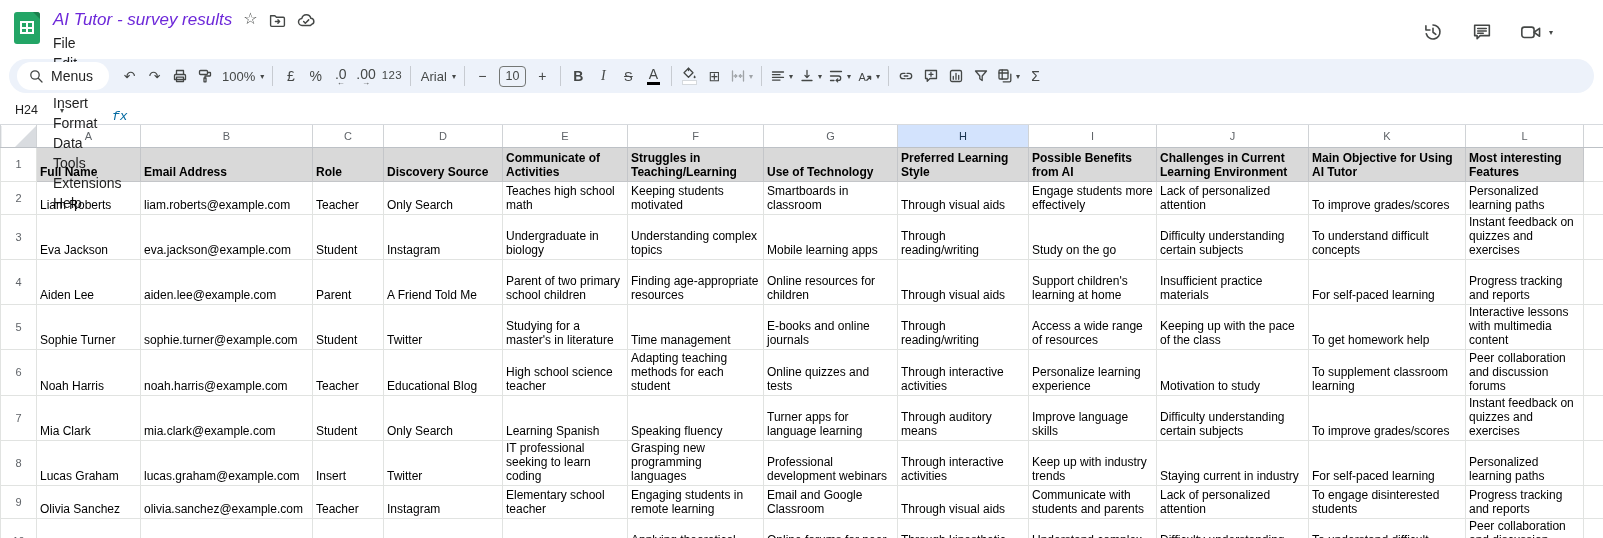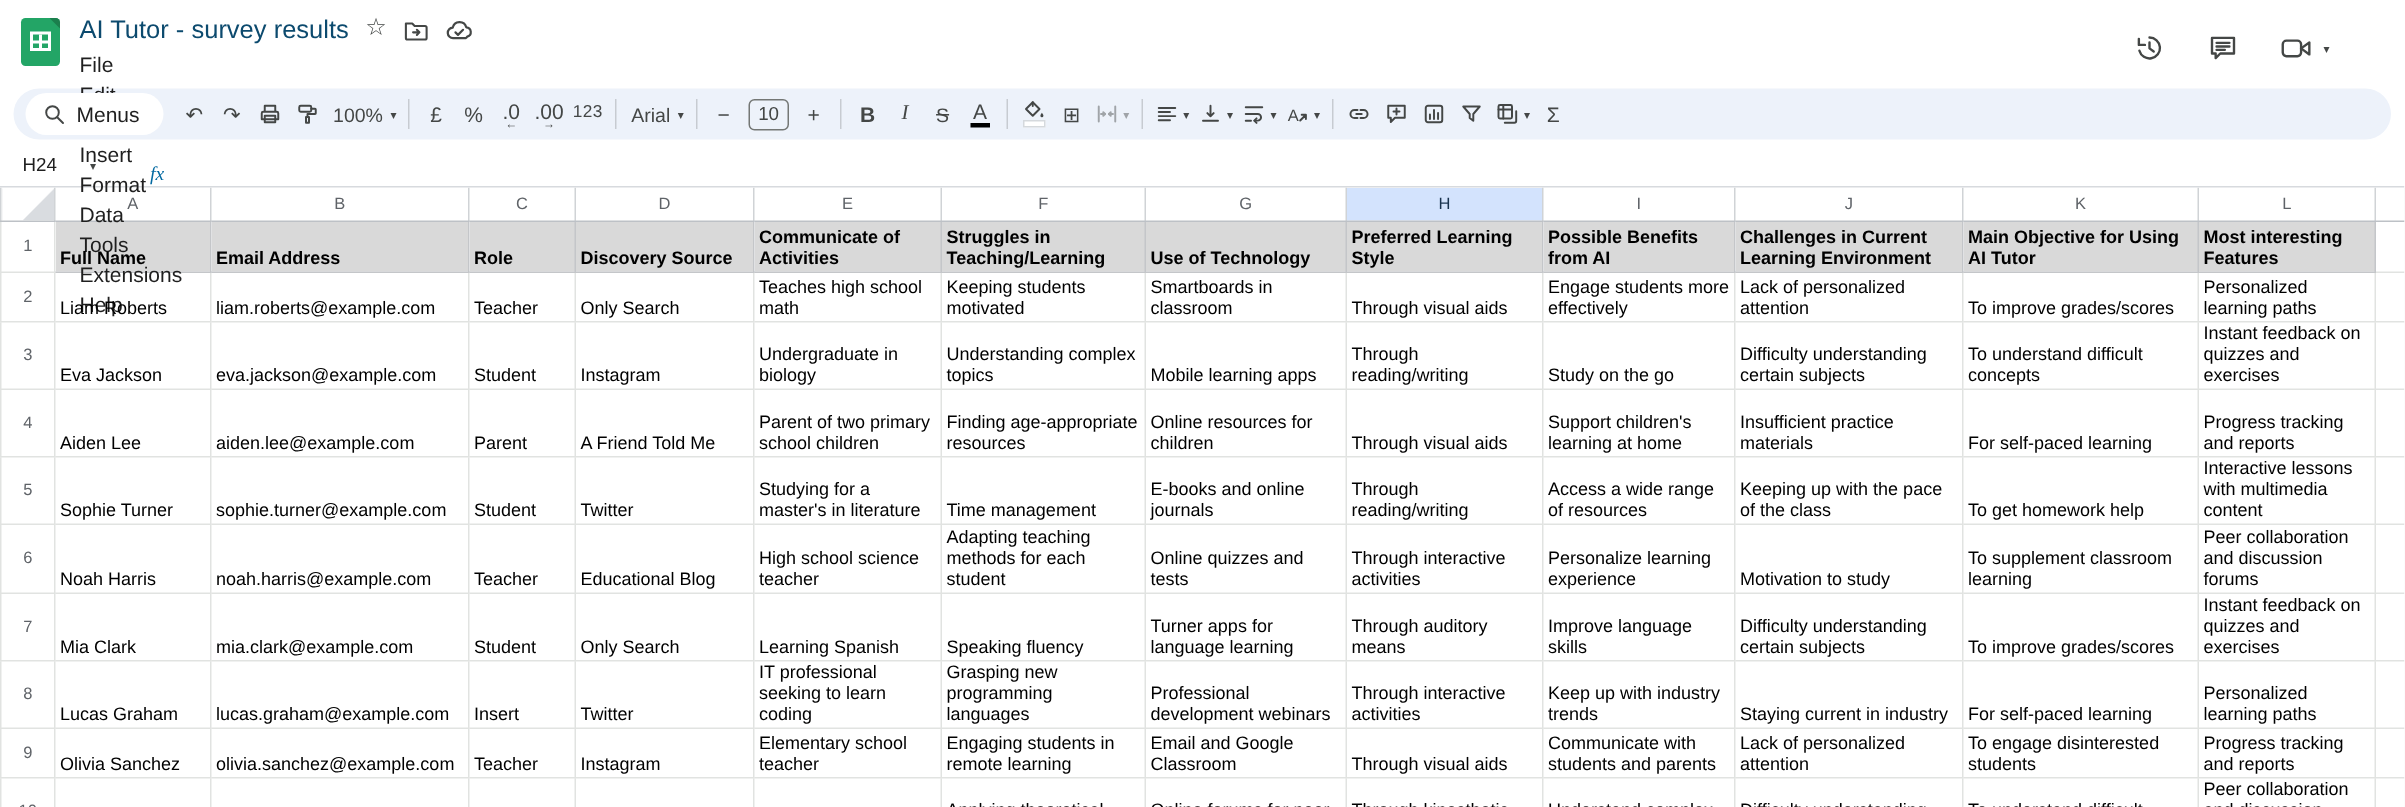--- a/index.html
+++ b/index.html
@@ -12,21 +12,21 @@
     margin-top:3px; flex:none; }
   .logo::before { content:""; position:absolute; right:0; top:0; border-style:solid;
     border-width:0 7px 7px 0; border-color:transparent #1b7f4d transparent transparent;
     border-radius:0 3px 0 0; }
   .logo-grid { position:absolute; left:6px; top:9px; width:14px; height:13px;
     border:2px solid #fff;
     background: linear-gradient(#fff,#fff) 50% 50%/100% 2px no-repeat,
                 linear-gradient(#fff,#fff) 50% 50%/2px 100% no-repeat; }
   .title-block { margin-left:13px; }
   .title-row { display:flex; align-items:center; gap:11px; height:22px; }
-  .doc-title { font-size:17px; color:#0c4a6e; white-space:nowrap; }
+  .doc-title { font-size:17px; color:#6d28d9; white-space:nowrap;font-style:italic; }
   .t-ic { color:#444746; display:flex; align-items:center; }
   .star-glyph { font-size:16px; line-height:1; margin-top:-2px; }
   .menu-row { display:flex; margin-left:-8px; margin-top:2px;flex-direction:column; }
   .menu-item { font-size:14px; color:#1f1f1f; padding:2px 8px; border-radius:6px; cursor:default; }
   .top-right { margin-left:auto; display:flex; align-items:center; gap:27px; padding-right:50px; margin-top:12px; }
   .tr-ic { color:#444746; display:flex; align-items:center; }
   .cam-wrap { display:flex; align-items:center; gap:4px; }
 
   
   .toolbar-wrap { padding:1px 9px 3px 9px; }
@@ -51,21 +51,21 @@
   .fillcolor::after { content:""; width:13px; height:3px; background:#fff; border:1px solid #d5d9dd; margin-top:0; }
   .muted { opacity:.45; }
   .subarrow { font-size:8px; line-height:4px; color:#444746; }
   .n123 { font-size:11.5px; letter-spacing:.3px; }
   .tb-ic svg { display:block; }
 
   
   .formula-bar { height:29px; display:flex; align-items:flex-end; border-bottom:1px solid #d7dade; background:#fff; }
   .name-box { width:86px; padding-left:15px; font-size:12.5px; color:#1f1f1f; display:flex; align-items:center; height:100%; }
   .name-box .caret { margin-left:22px; }
-  .fx { font-family:Liberation Serif, serif; font-style:italic; color:#0369a1; font-size:13px; margin-left:14px; }
+  .fx { font-family:Liberation Mono, monospace; font-style:italic; color:#0369a1; font-size:13px; margin-left:26px; }
 
   
   .grid-wrap { height:413px; overflow:hidden; }
   table.grid { border-collapse:collapse; table-layout:fixed; width:1603px; }
   td { overflow:hidden; }
   td.lettercell { height:22px; text-align:center; font-size:11px; color:#5f6368; background:#fff;
     border:1px solid #d0d3d6; border-top:none; border-bottom:1px solid #bdc1c6; }
   td.lettersel { background:#d3e3fd; color:#18324e; }
   td.corner { background:linear-gradient(135deg, #fff 62%, #d9dce0 62%); border:1px solid #d0d3d6;
     border-top:none; border-bottom:1px solid #bdc1c6; }

